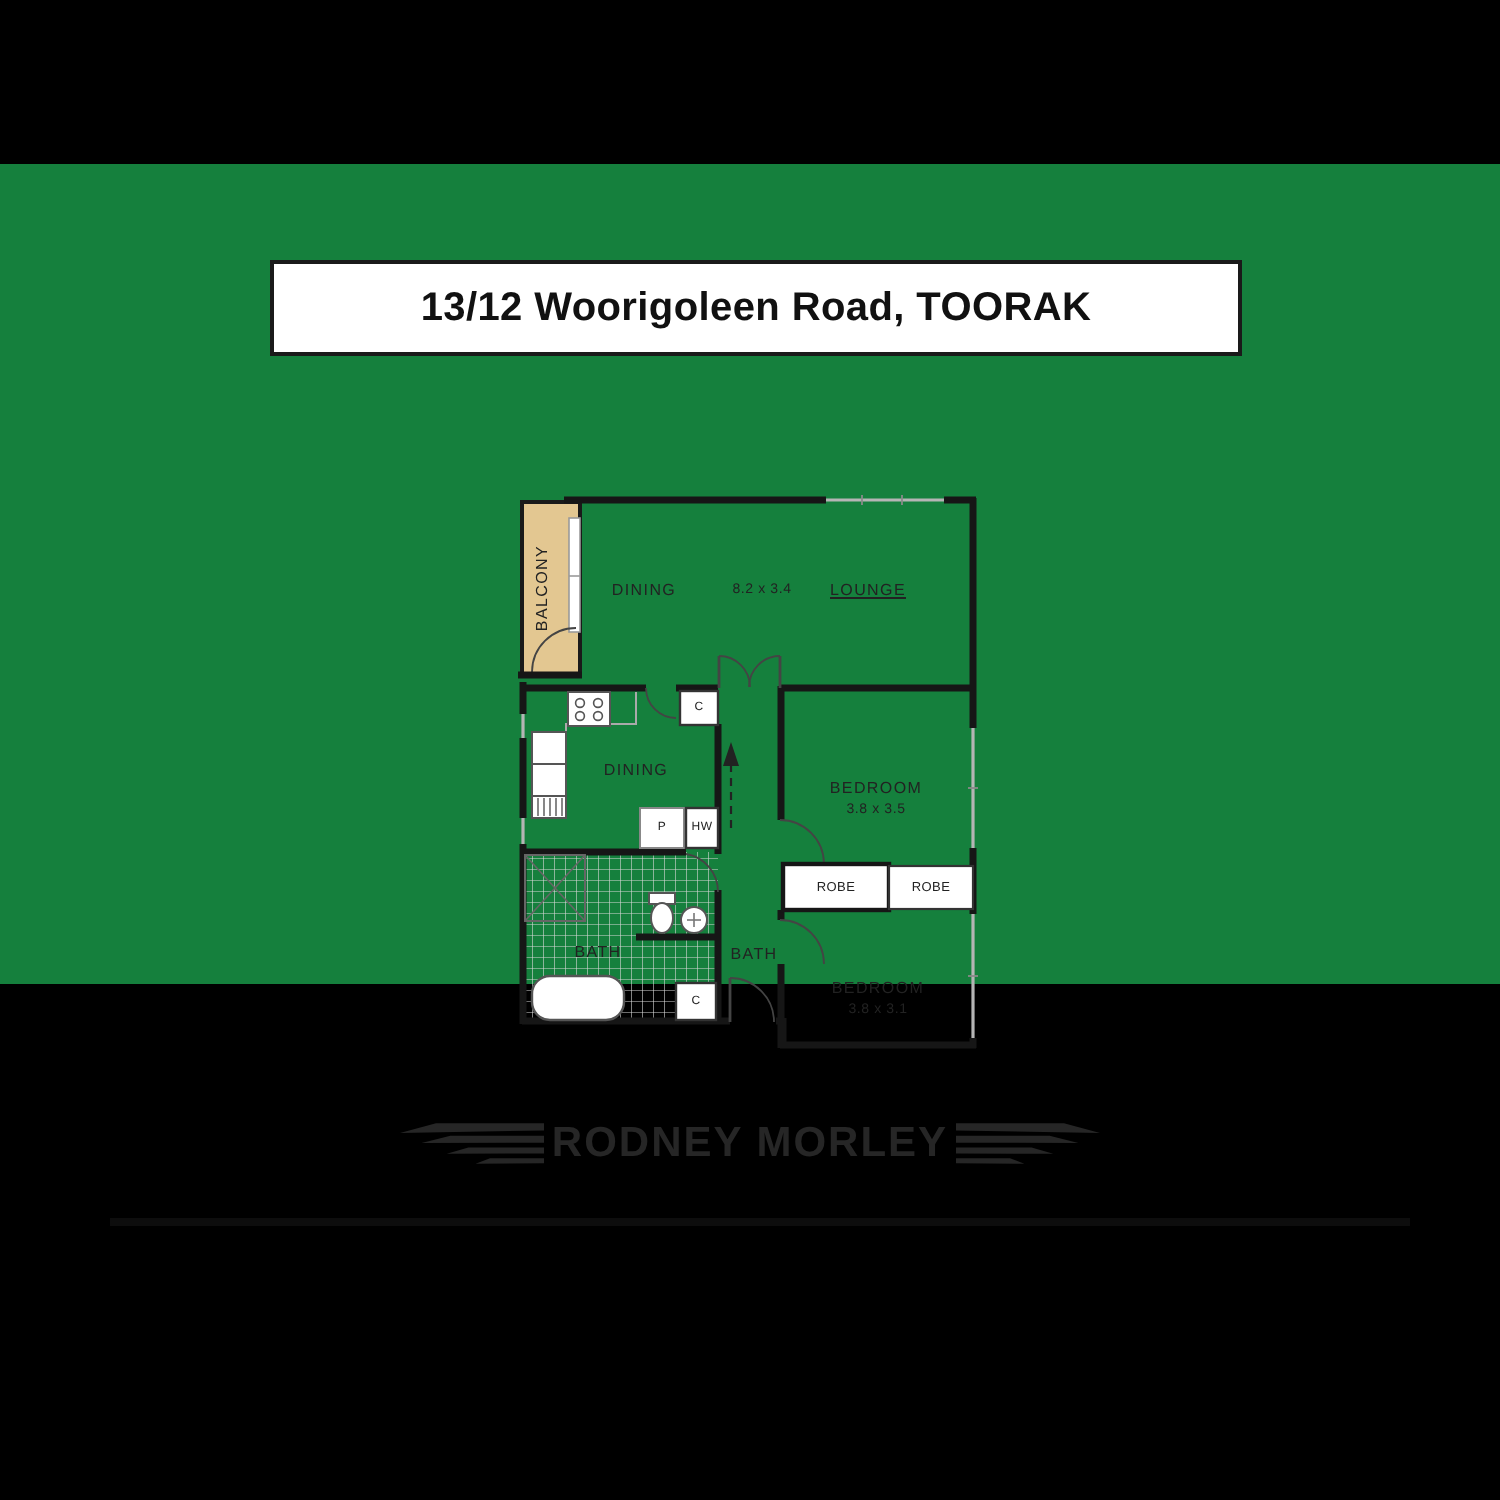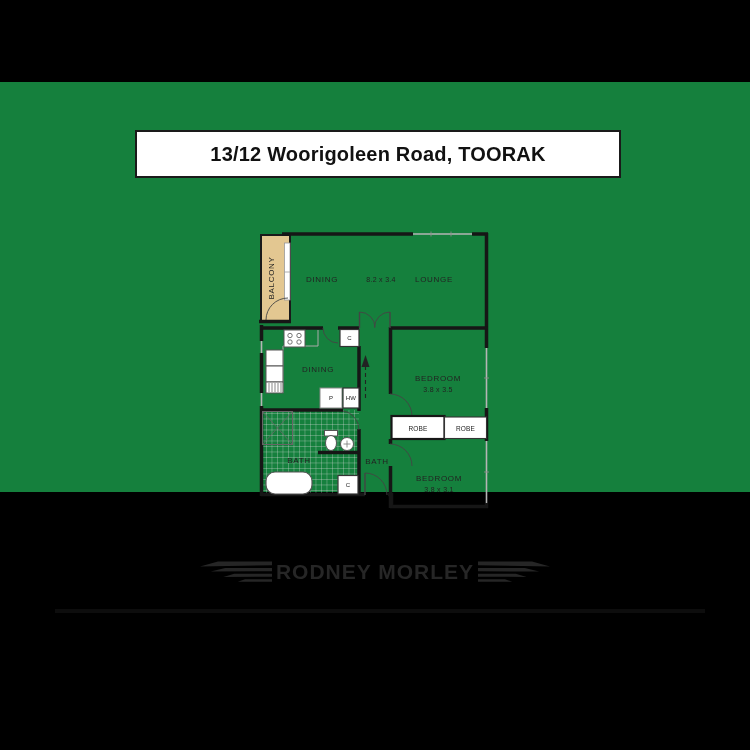--- a/index.html
+++ b/index.html
@@ -16,21 +16,21 @@
   }
   #title-box{
     position:absolute;left:135px;top:48px;width:482px;height:44px;
     border:2px solid #1a1a1a;background:#fff;
     display:flex;align-items:center;justify-content:center;
   }
   #title-box .t{
     font-size:20px;font-weight:bold;color:#111;letter-spacing:0.2px;
   }
   #plan{
-    position:absolute;left:255px;top:144px;width:240px;height:290px;
+    position:absolute;left:255px;top:160px;width:240px;height:290px;
   }
   #plan svg{position:absolute;left:0;top:0;}
   .plan-label{
     position:absolute;transform:translate(-50%,-50%);
     font-size:8px;font-weight:500;color:#222;letter-spacing:0.7px;white-space:nowrap;
   }
   .plan-label.rot{transform:translate(-50%,-50%) rotate(-90deg);}
   .plan-label.dims{font-size:7px;letter-spacing:0.3px;font-weight:400;}
   .plan-label.tiny{font-size:6px;letter-spacing:0.2px;}
   #logo-row{
@@ -180,21 +180,21 @@
         <circle cx="92" cy="218" r="6.5" stroke-width="1"></circle>
         <line x1="88.5" y1="218" x2="95.5" y2="218" stroke="#777" stroke-width="0.8"></line>
         <line x1="92" y1="214.5" x2="92" y2="221.5" stroke="#777" stroke-width="0.8"></line>
         <rect x="11" y="246" width="46" height="22" rx="9" stroke-width="1.2"></rect>
       </g>
     </svg>
 
     <div class="plan-label rot" style="left:16px;top:52px;">BALCONY</div>
     <div class="plan-label" style="left:67px;top:53px;">DINING</div>
     <div class="plan-label dims" style="left:126px;top:53px;">8.2 x 3.4</div>
-    <div class="plan-label" style="left:179px;top:53px;">LOUNGE</div>
+    <div class="plan-label" style="left:179px;top:53px;text-decoration:underline;">LOUNGE</div>
     <div class="plan-label" style="left:63px;top:143px;">DINING</div>
     <div class="plan-label tiny" style="left:94.5px;top:112px;">C</div>
     <div class="plan-label tiny" style="left:76px;top:172px;">P</div>
     <div class="plan-label tiny" style="left:96px;top:172px;">HW</div>
     <div class="plan-label" style="left:183px;top:152px;">BEDROOM</div>
     <div class="plan-label dims" style="left:183px;top:163px;">3.8 x 3.5</div>
     <div class="plan-label tiny" style="left:163px;top:201.5px;font-size:6.5px;">ROBE</div>
     <div class="plan-label tiny" style="left:210.5px;top:201.5px;font-size:6.5px;">ROBE</div>
     <div class="plan-label" style="left:184px;top:252px;">BEDROOM</div>
     <div class="plan-label dims" style="left:184px;top:263px;">3.8 x 3.1</div>

